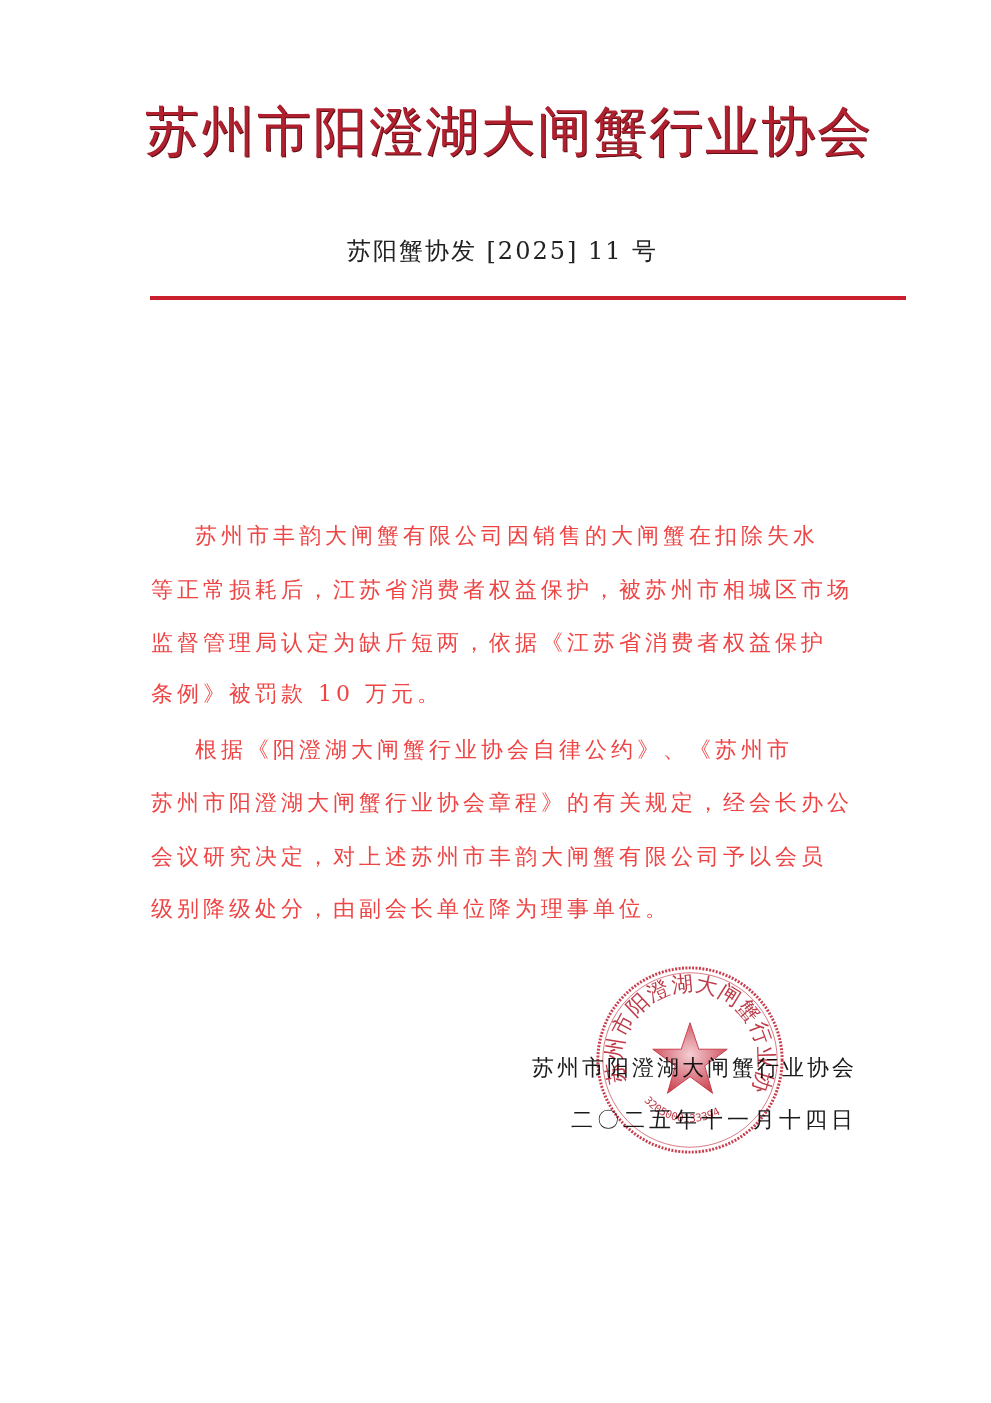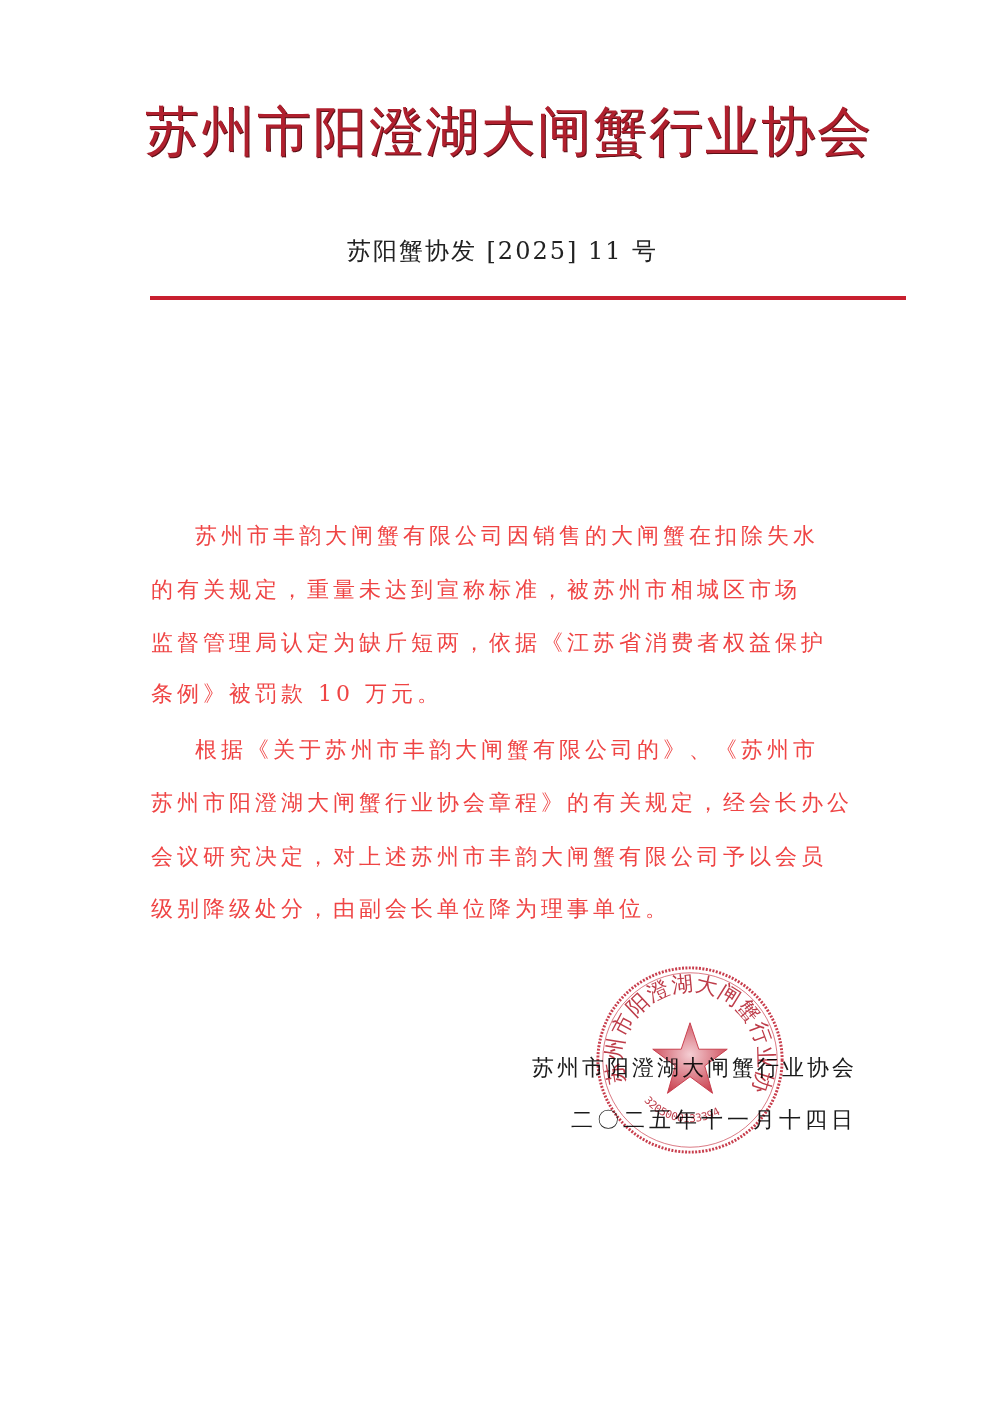--- a/index.html
+++ b/index.html
@@ -44,27 +44,27 @@
 
   <div class="org-header">苏州市阳澄湖大闸蟹行业协会</div>
 
   <div class="doc-number">苏阳蟹协发  [2025] 11 号</div>
 
   <div class="red-rule"></div>
 
 
   <div>
     <div class="body-line indent" style="top:520px">苏州市丰韵大闸蟹有限公司因销售的大闸蟹在扣除失水</div>
-    <div class="body-line" style="top:574px">的有关规定，重量未达到宣称标准，被苏州市相城区市场</div>
+    <div class="body-line" style="top:574px">等正常损耗后，江苏省消费者权益保护，被苏州市相城区市场</div>
     <div class="body-line" style="top:627px">监督管理局认定为缺斤短两，依据《江苏省消费者权益保护</div>
     <div class="body-line" style="top:678px">条例》被罚款 10 万元。</div>
   </div>
 
   <div>
-    <div class="body-line indent" style="top:734px">根据《关于苏州市丰韵大闸蟹有限公司的》、《苏州市</div>
+    <div class="body-line indent" style="top:734px">根据《阳澄湖大闸蟹行业协会自律公约》、《苏州市</div>
     <div class="body-line" style="top:787px">苏州市阳澄湖大闸蟹行业协会章程》的有关规定，经会长办公</div>
     <div class="body-line" style="top:841px">会议研究决定，对上述苏州市丰韵大闸蟹有限公司予以会员</div>
     <div class="body-line" style="top:893px">级别降级处分，由副会长单位降为理事单位。</div>
   </div>
 
   <div class="signature">苏州市阳澄湖大闸蟹行业协会</div>
   <div class="sign-date">二〇二五年十一月十四日</div>
 
   <svg class="seal" viewBox="0 0 200 200">
     <defs>

